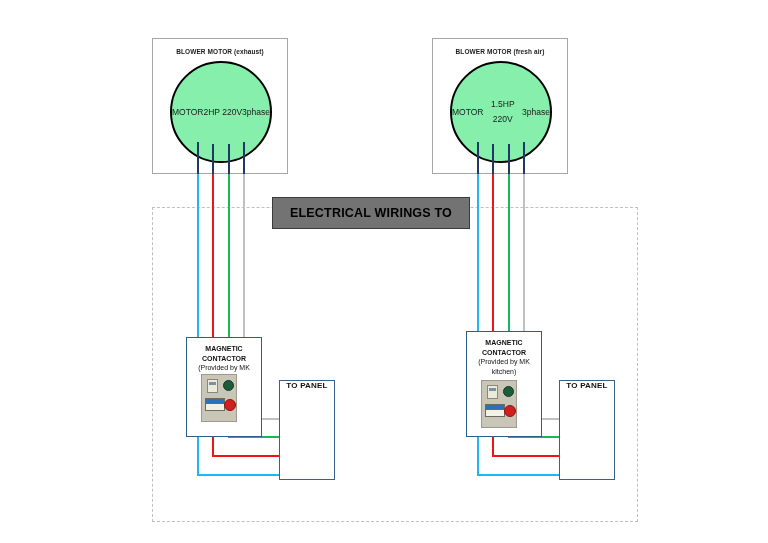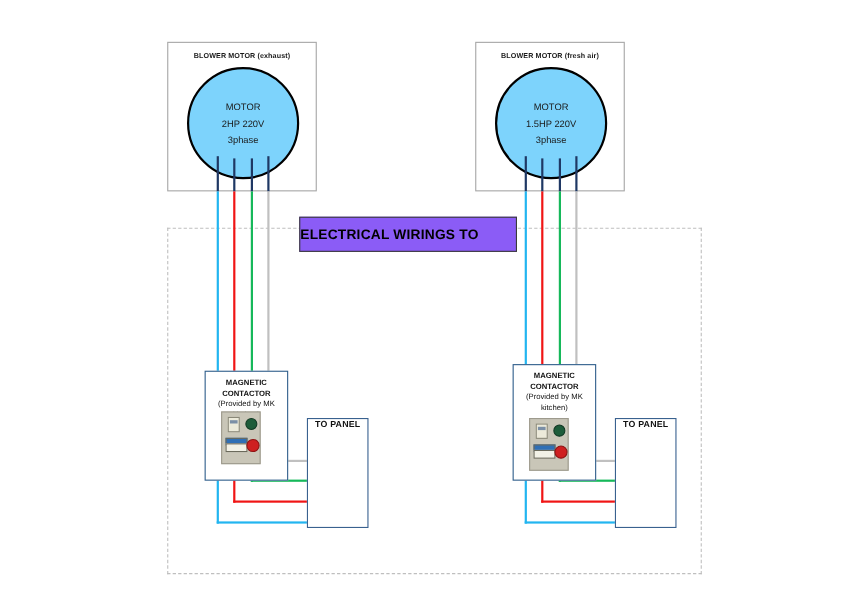--- a/index.html
+++ b/index.html
@@ -14,37 +14,37 @@
   
   .motor-box{
     border:1px solid #a6a6a6;background:#ffffff;box-sizing:border-box;
   }
   .motor-title{
     position:absolute;left:0;right:0;top:9px;text-align:center;
     font-size:6.5px;font-weight:bold;color:#1a1a1a;letter-spacing:.1px;
   }
   .motor-circle{
     position:absolute;border:2px solid #000000;border-radius:50%;
-    background:#7dd3fc;box-sizing:border-box;
-    display:flex;flex-direction:column;align-items:center;justify-content:center;
+    background:#86efac;box-sizing:border-box;
+    display:flex;flex-direction:row;align-items:center;justify-content:center;
   }
   .motor-circle span{
     display:block;text-align:center;font-size:8.5px;color:#1a1a1a;line-height:15px;
   }
   .lead{position:absolute;width:2px;background:#1f3864;}
 
   
   .dashed-region{
     border:1.5px dashed #bfbfbf;box-sizing:border-box;background:transparent;
   }
 
   
   .title-box{
-    border:1.5px solid #3b3b3b;background:#8b5cf6;box-sizing:border-box;
-    display:flex;align-items:center;justify-content:flex-start;
+    border:1.5px solid #3b3b3b;background:#737373;box-sizing:border-box;
+    display:flex;align-items:center;justify-content:center;
   }
   .title-box span{
     font-size:12.5px;font-weight:bold;color:#000000;letter-spacing:.2px;
   }
 
   
   .contactor-box{
     border:1.5px solid #2e5d8a;background:#ffffff;box-sizing:border-box;
   }
   .contactor-label{

